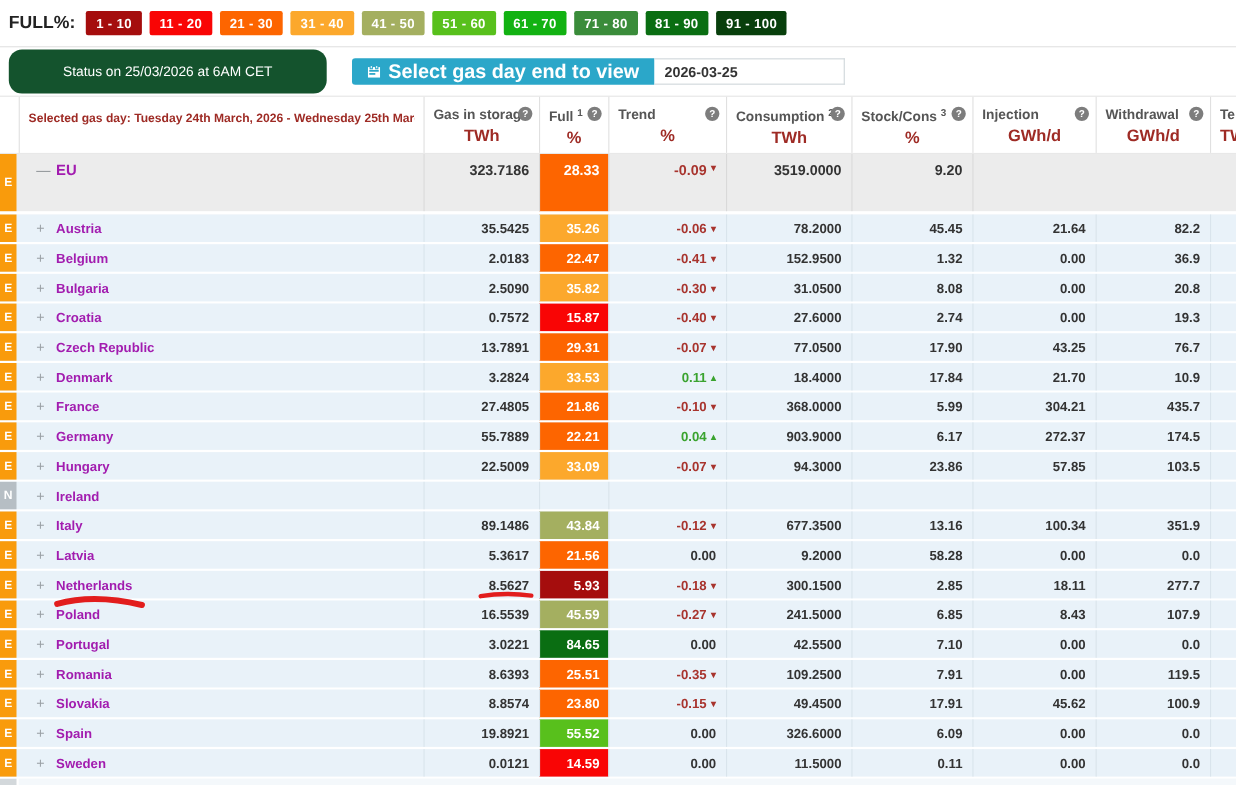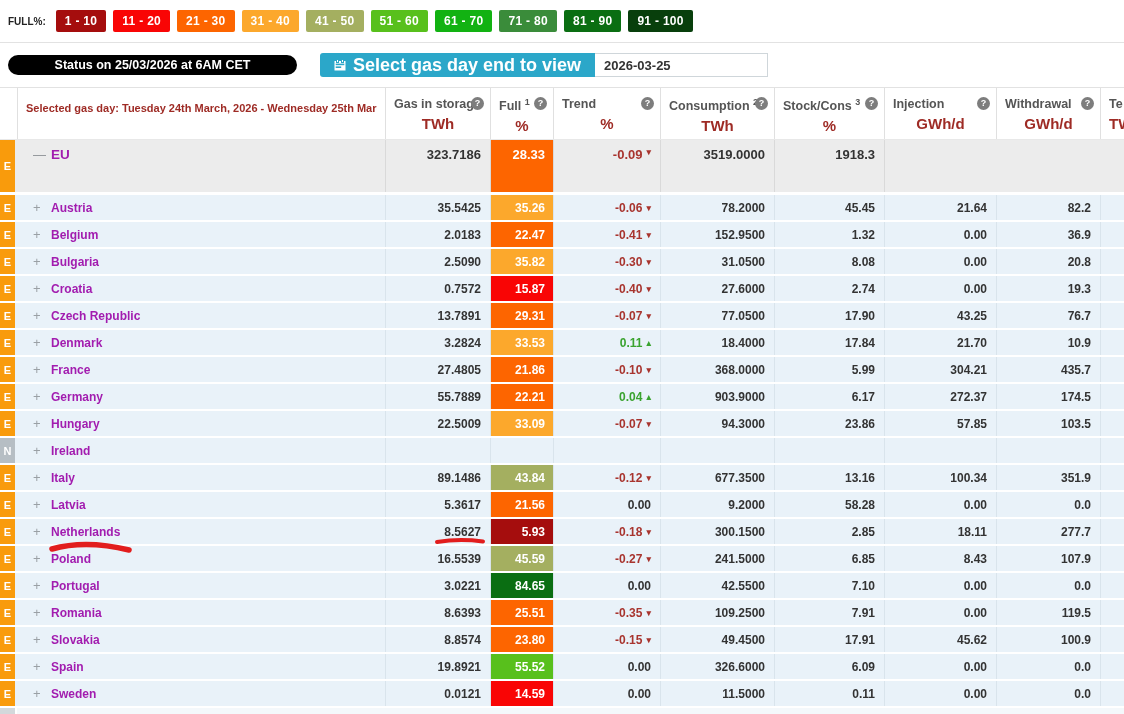--- a/index.html
+++ b/index.html
@@ -3,30 +3,30 @@
 <meta charset="utf-8">
 <style>
   * { box-sizing: border-box; margin: 0; padding: 0; }
   html,body { width:1124px; height:714px; overflow:hidden; background:#fff;
     font-family:"Liberation Sans", sans-serif; }
   #app { position:relative; width:1124px; height:714px; }
 
   
   .legend-bar { height:43px; display:flex; align-items:center; padding-left:8px;
     border-bottom:1px solid #e2e2e2; }
-  .legend-label { font-size:10px; font-weight:bold; color:#222; margin-right:10px; }
+  .legend-label { font-size:16px; font-weight:bold; color:#222; margin-right:10px; }
   .chip { display:inline-flex; align-items:center; justify-content:center;
     height:22px; padding:0 9px; margin-right:7px; border-radius:2px;
     color:#fff; font-size:12px; font-weight:bold; letter-spacing:.3px; }
 
   
   .status-bar { height:45px; display:flex; align-items:center;
     border-bottom:1px solid #e2e2e2; }
-  .pill { width:289px; height:20px; margin-left:8px; border-radius:12px;
-    background:#000000; color:#fff; font-size:12.5px; font-weight:bold;
+  .pill { width:289px; height:40px; margin-left:8px; border-radius:12px;
+    background:#14532d; color:#fff; font-size:12.5px; font-weight:normal;
     display:flex; align-items:center; justify-content:center; }
   .gasday-btn { margin-left:23px; height:24px; padding:0 14px; border-radius:3px 0 0 3px;
     background:#2ba7c9; color:#fff; font-size:18px; font-weight:bold; border:none;
     display:flex; align-items:center; gap:7px; cursor:pointer; }
   .date-input { height:24px; width:173px; border:1px solid #cfd6da; border-left:none;
     font-family:"Liberation Sans",sans-serif; font-size:13px; font-weight:bold;
     color:#333; padding:0 9px; outline:none; }
   .cal-icon { display:inline-block; }
 
   
@@ -157,21 +157,21 @@
           <span class="expander">—</span>
           <span class="cname">EU</span>
         </div>
         <div class="cell num">323.7186</div>
         <div class="cell full" style="background: rgb(253, 101, 0);">28.33</div>
         <div class="cell num trend down">
           <span>-0.09</span>
           <span class="arr">▾</span>
         </div>
         <div class="cell num">3519.0000</div>
-        <div class="cell num">1918.3</div>
+        <div class="cell num">9.20</div>
         <div class="cell tecell"></div>
       </div>
       <div class="trow grid">
         <div class="badge">E</div>
         <div class="cell namecell">
           <span class="expander">+</span>
           <span class="cname">Austria</span>
         </div>
         <div class="cell num">35.5425</div>
         <div class="cell full" style="background: rgb(252, 168, 44);">35.26</div>

